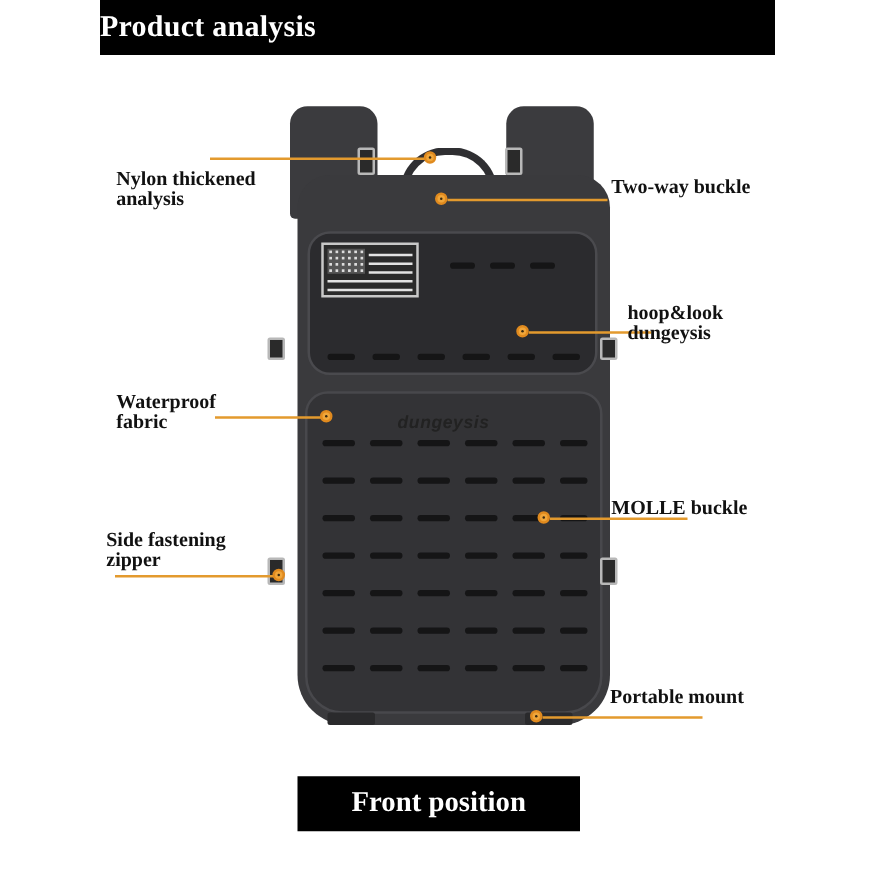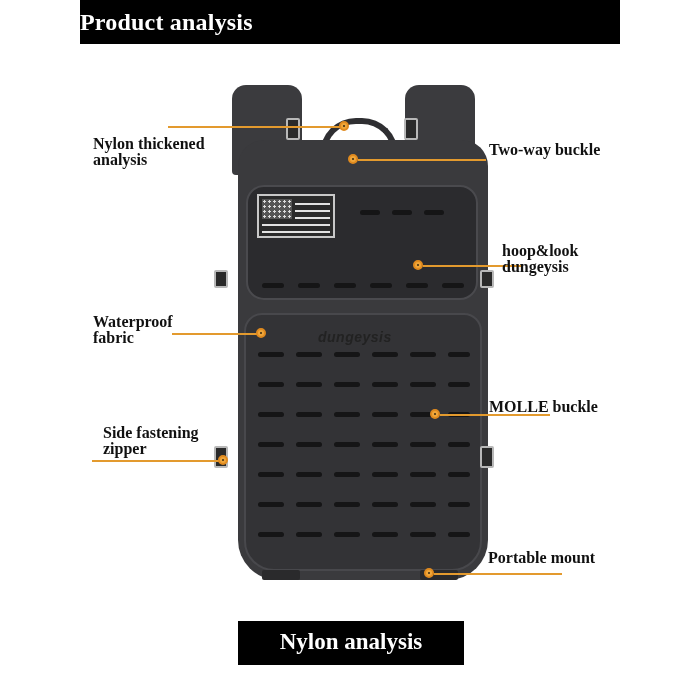--- a/index.html
+++ b/index.html
@@ -127,21 +127,21 @@
 <div class="leader" style="left:168px;top:126px;width:172px;"></div>
 <div class="dot" style="left:339px;top:121px;"></div>
 
 <div class="label" style="left:93px;top:314px;">
   <div>Waterproof</div>
   <div>fabric</div>
 </div>
 <div class="leader" style="left:172px;top:333px;width:86px;"></div>
 <div class="dot" style="left:256px;top:328px;"></div>
 
-<div class="label" style="left:103px;top:425px;">
+<div class="label" style="left:85px;top:425px;">
   <div>Side fastening</div>
   <div>zipper</div>
 </div>
 <div class="leader" style="left:92px;top:460px;width:128px;"></div>
 <div class="dot" style="left:218px;top:455px;"></div>
 
 <div class="dot" style="left:348px;top:154px;"></div>
 <div class="leader" style="left:358px;top:159px;width:128px;"></div>
 <div class="label" style="left:489px;top:142px;">
   <div>Two-way buckle</div>
@@ -160,14 +160,14 @@
   <div>MOLLE buckle</div>
 </div>
 
 <div class="dot" style="left:424px;top:568px;"></div>
 <div class="leader" style="left:434px;top:573px;width:128px;"></div>
 <div class="label" style="left:488px;top:550px;">
   <div>Portable mount</div>
 </div>
 
 <div class="footer-box">
-  <div class="footer-text">Nylon analysis</div>
+  <div class="footer-text">Front position</div>
 </div>
 
 </body></html>

